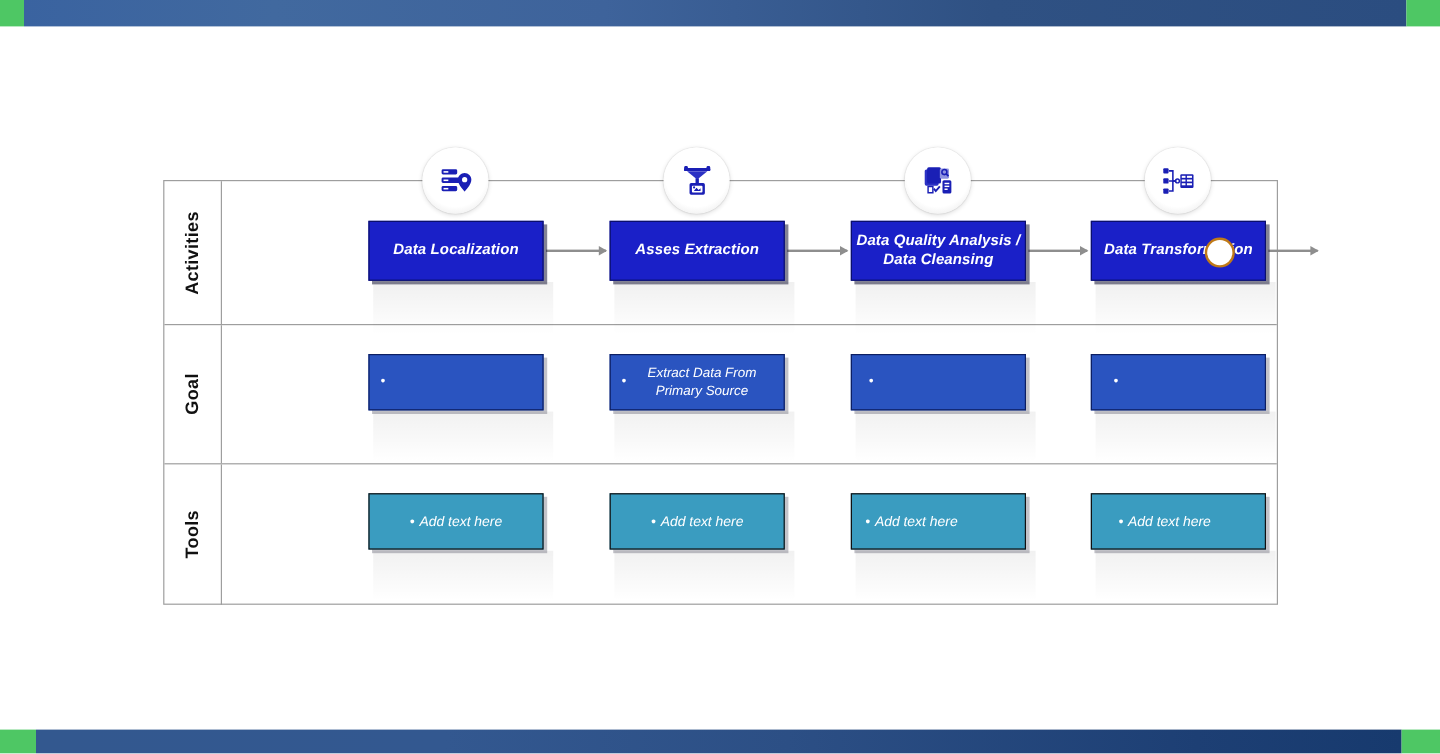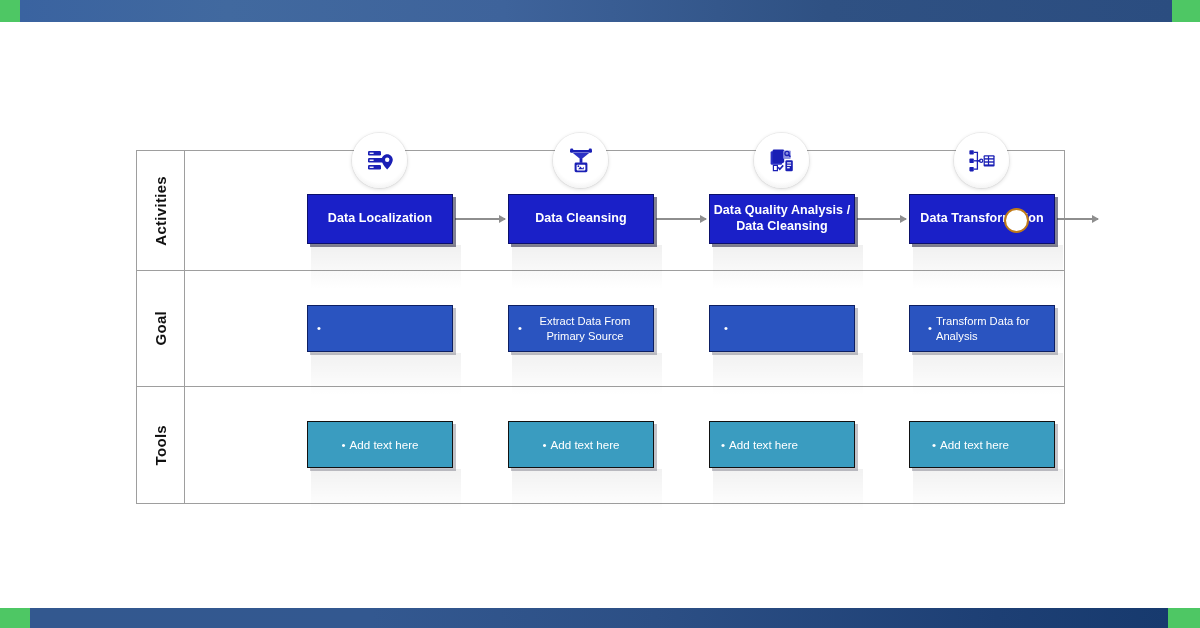--- a/index.html
+++ b/index.html
@@ -53,21 +53,21 @@
   .rowlabel span{
     writing-mode:vertical-rl;
     transform:rotate(180deg);
     font-size:15px;font-weight:bold;color:#111;
     letter-spacing:0.3px;
     font-family:"Liberation Sans", sans-serif;
   }
 
   
   .track{
-    position:absolute;left:48px;top:10px;right:0;height:100%;
+    position:absolute;left:48px;top:0;right:0;height:100%;font-style:italic;
   }
 
   .startcircle{
     position:absolute;left:159px;top:47px;
     width:23px;height:23px;border-radius:50%;
     border:2.2px solid #1a7f8e;
     background:#ffffff;
     box-shadow:0 0 6px rgba(120,200,220,.55);
     box-sizing:border-box;
   }
@@ -176,21 +176,21 @@
 
       <div class="actshadow" style="left:126px"></div>
       <div class="actshadow" style="left:327px"></div>
       <div class="actshadow" style="left:528px"></div>
       <div class="actshadow" style="left:728px"></div>
 
       <div class="procbox p1">
         <span>Data Localization</span>
       </div>
       <div class="procbox p2">
-        <span>Data Cleansing</span>
+        <span>Asses Extraction</span>
       </div>
       <div class="procbox p3">
         <span>Data Quality Analysis / Data Cleansing</span>
       </div>
       <div class="procbox p4">
         <span>Data Transformation</span>
       </div>
 
       <div class="endcircle"></div>
 
@@ -282,21 +282,20 @@
       </div>
       <div class="card card-goal c2" style="justify-content:center;text-align:center">
         <span class="bullet">•</span>
         <span class="gtext">Extract Data From Primary  Source</span>
       </div>
       <div class="card card-goal c3" style="padding-left:14px">
         <span class="bullet">•</span>
       </div>
       <div class="card card-goal c4" style="padding-left:18px">
         <span class="bullet">•</span>
-        <span class="gtext">Transform Data for Analysis</span>
       </div>
     </div>
   </div>
 
   <div class="row row-tools">
     <div class="rowlabel">
       <span>Tools</span>
     </div>
     <div class="track">
       <div class="shadowblob s1"></div>

